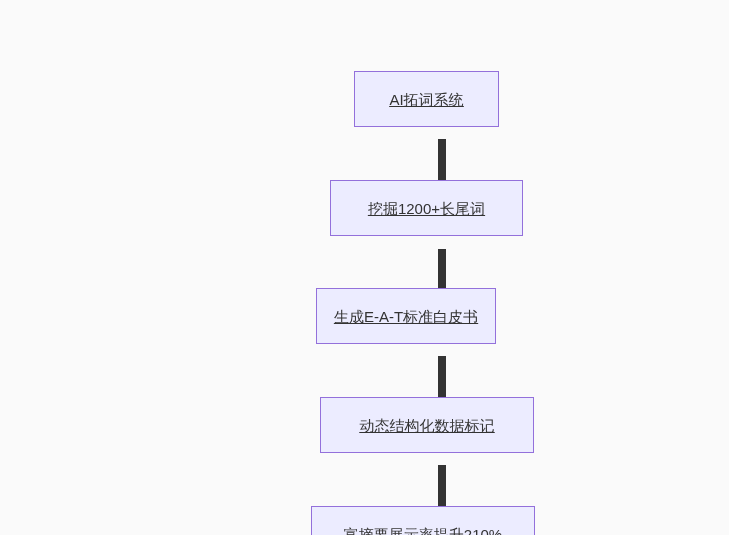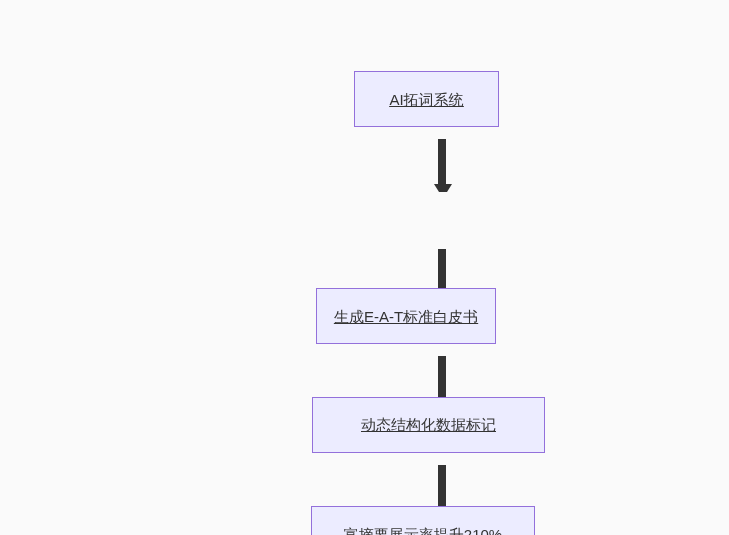--- a/index.html
+++ b/index.html
@@ -30,21 +30,21 @@
     display: flex;
     align-items: center;
     justify-content: center;
     font-size: 15px;
     line-height: 1;
     white-space: nowrap;
   }
   .node-1 { left: 298px; top: 15px;  width: 145px; }
   .node-2 { left: 274px; top: 124px; width: 193px; }
   .node-3 { left: 260px; top: 232px; width: 180px; }
-  .node-4 { left: 256px; top: 341px; width: 233px; align-items: flex-end; }
+  .node-4 { left: 264px; top: 341px; width: 214px; }
   .node-5 { left: 255px; top: 450px; width: 224px; }
 
   .edge { position: absolute; left: 0; top: 0; }
   .edge .line {
     position: absolute;
     left: 370px;
     width: 2px;
     background: var(--arrow);
   }
   .edge .head {
@@ -67,20 +67,23 @@
 
   <div class="node node-1">
     <span>AI拓词系统</span>
   </div>
 
   <div class="edge edge-1">
     <div class="line"></div>
     <div class="head"></div>
   </div>
 
+  <div class="node node-2">
+    <span>挖掘1200+长尾词</span>
+  </div>
 
   <div class="edge edge-2">
     <div class="line"></div>
     <div class="head"></div>
   </div>
 
   <div class="node node-3">
     <span>生成E-A-T标准白皮书</span>
   </div>
 

